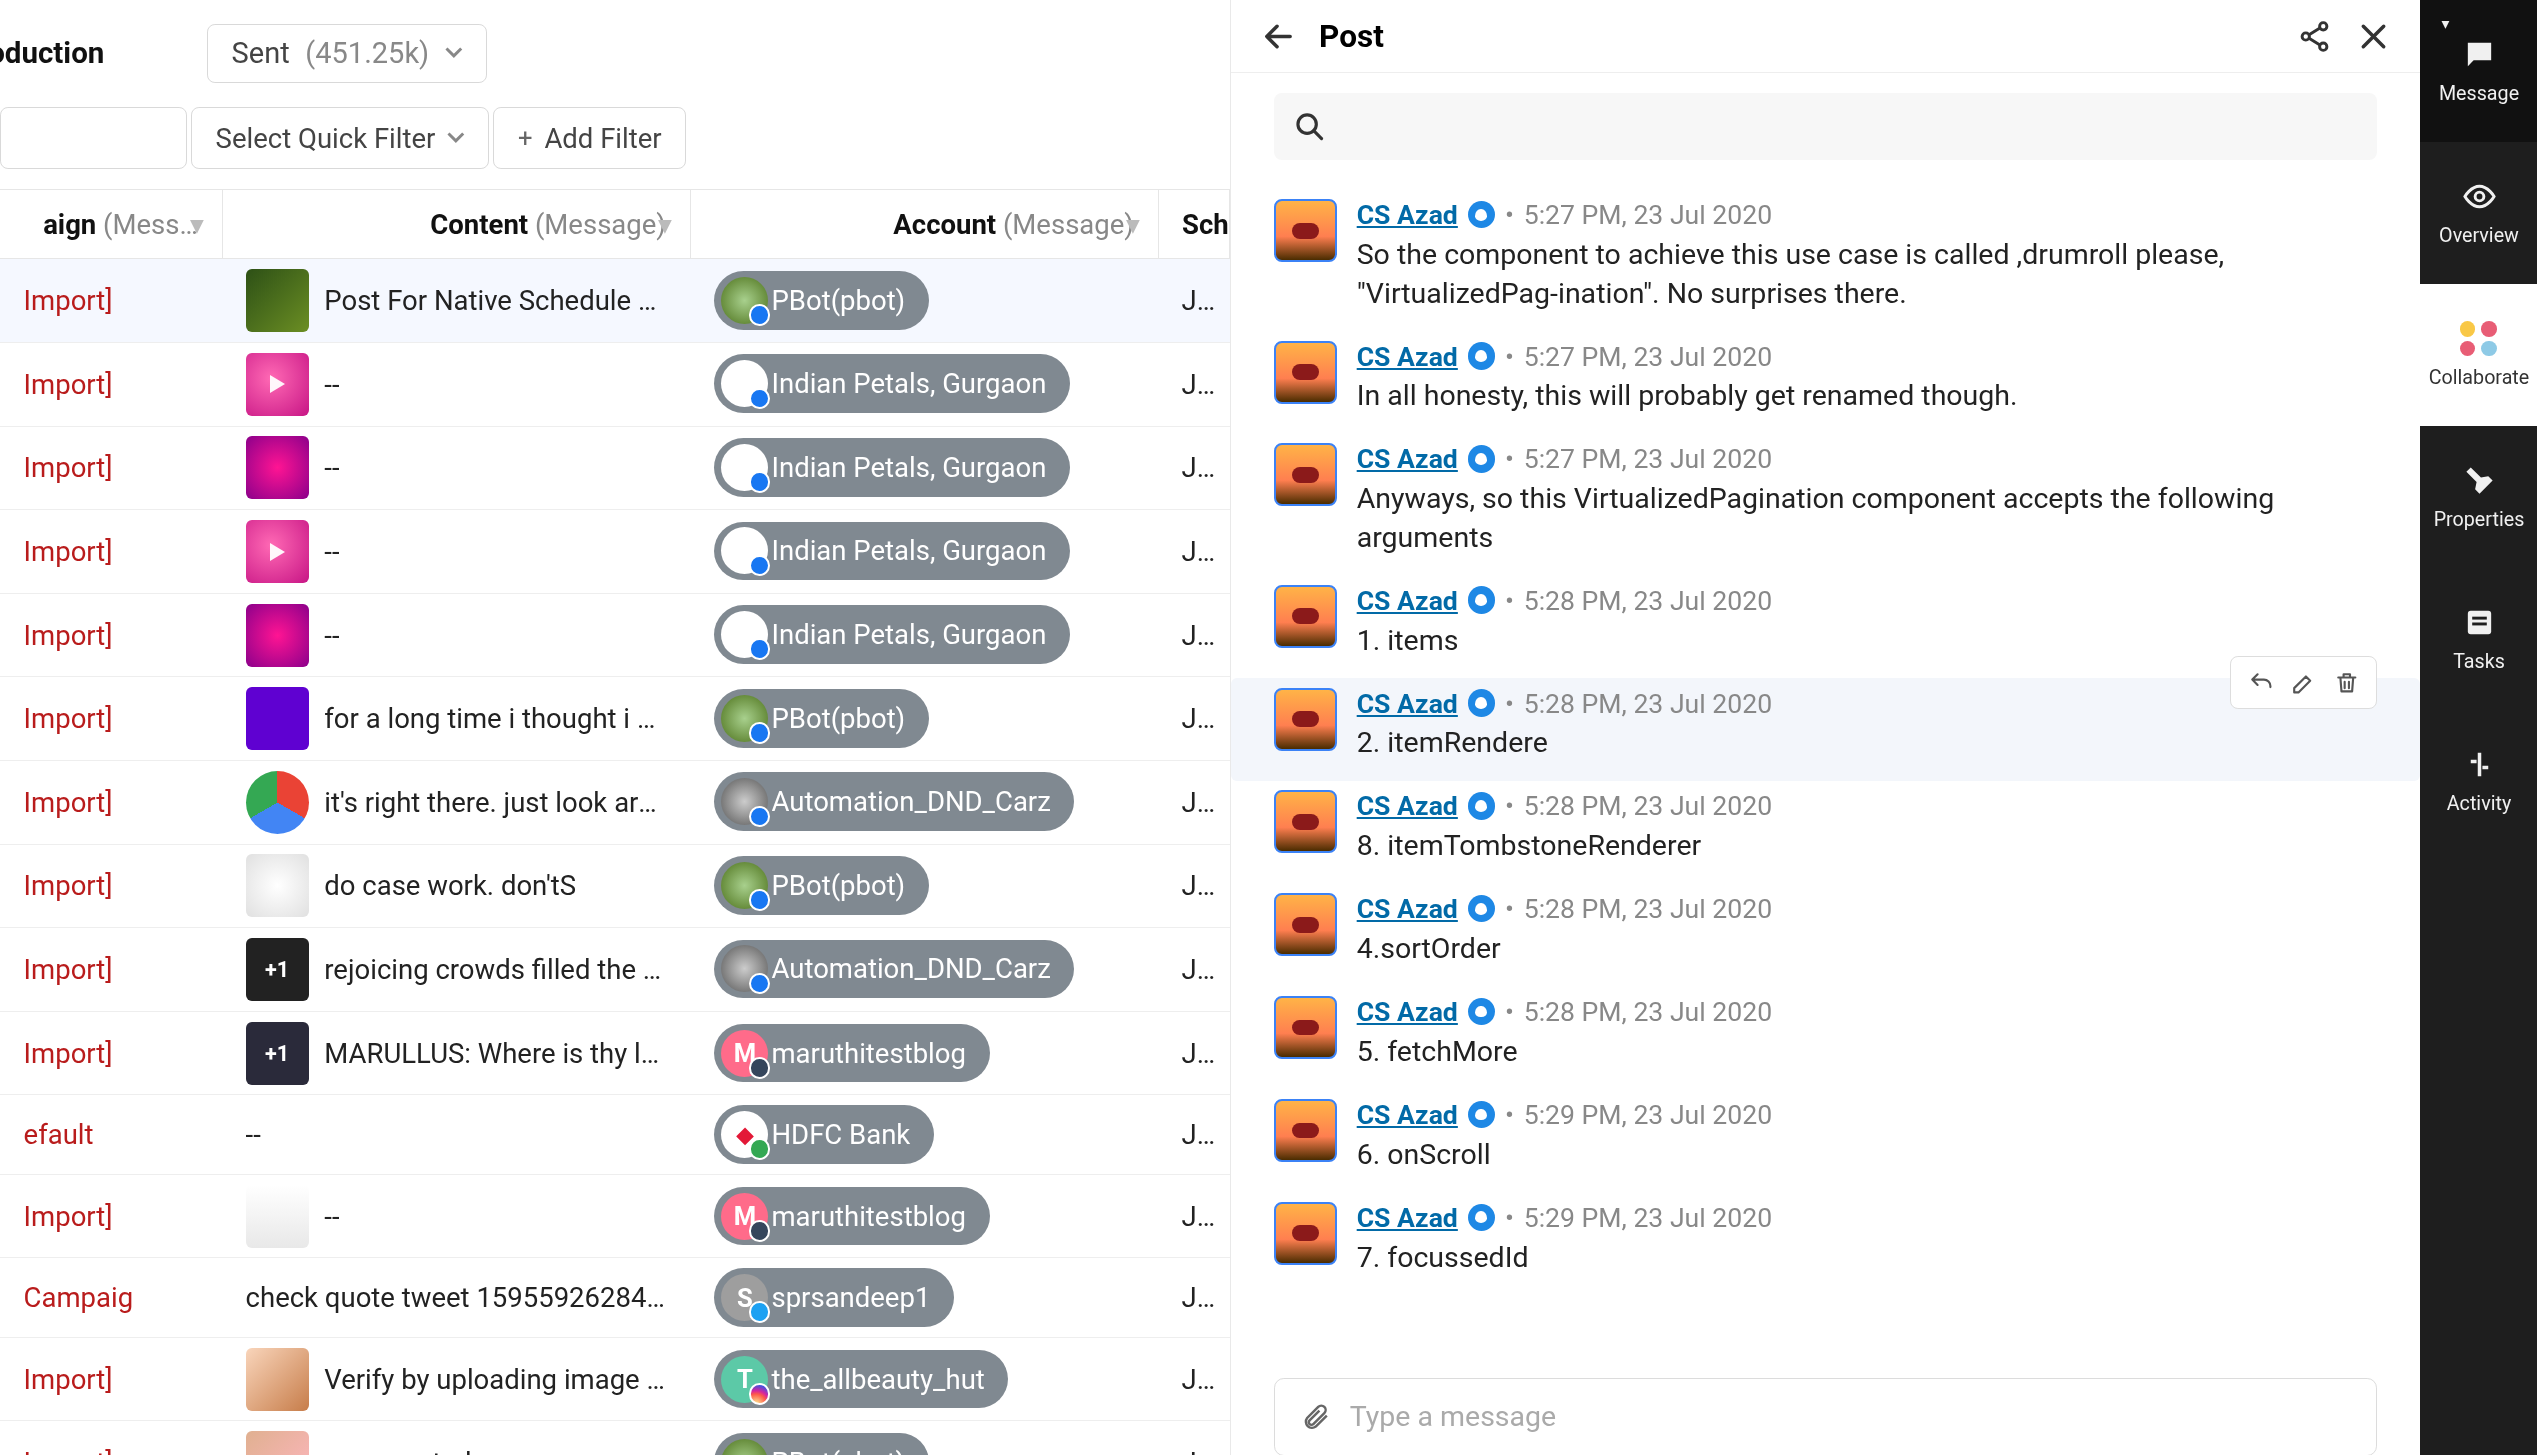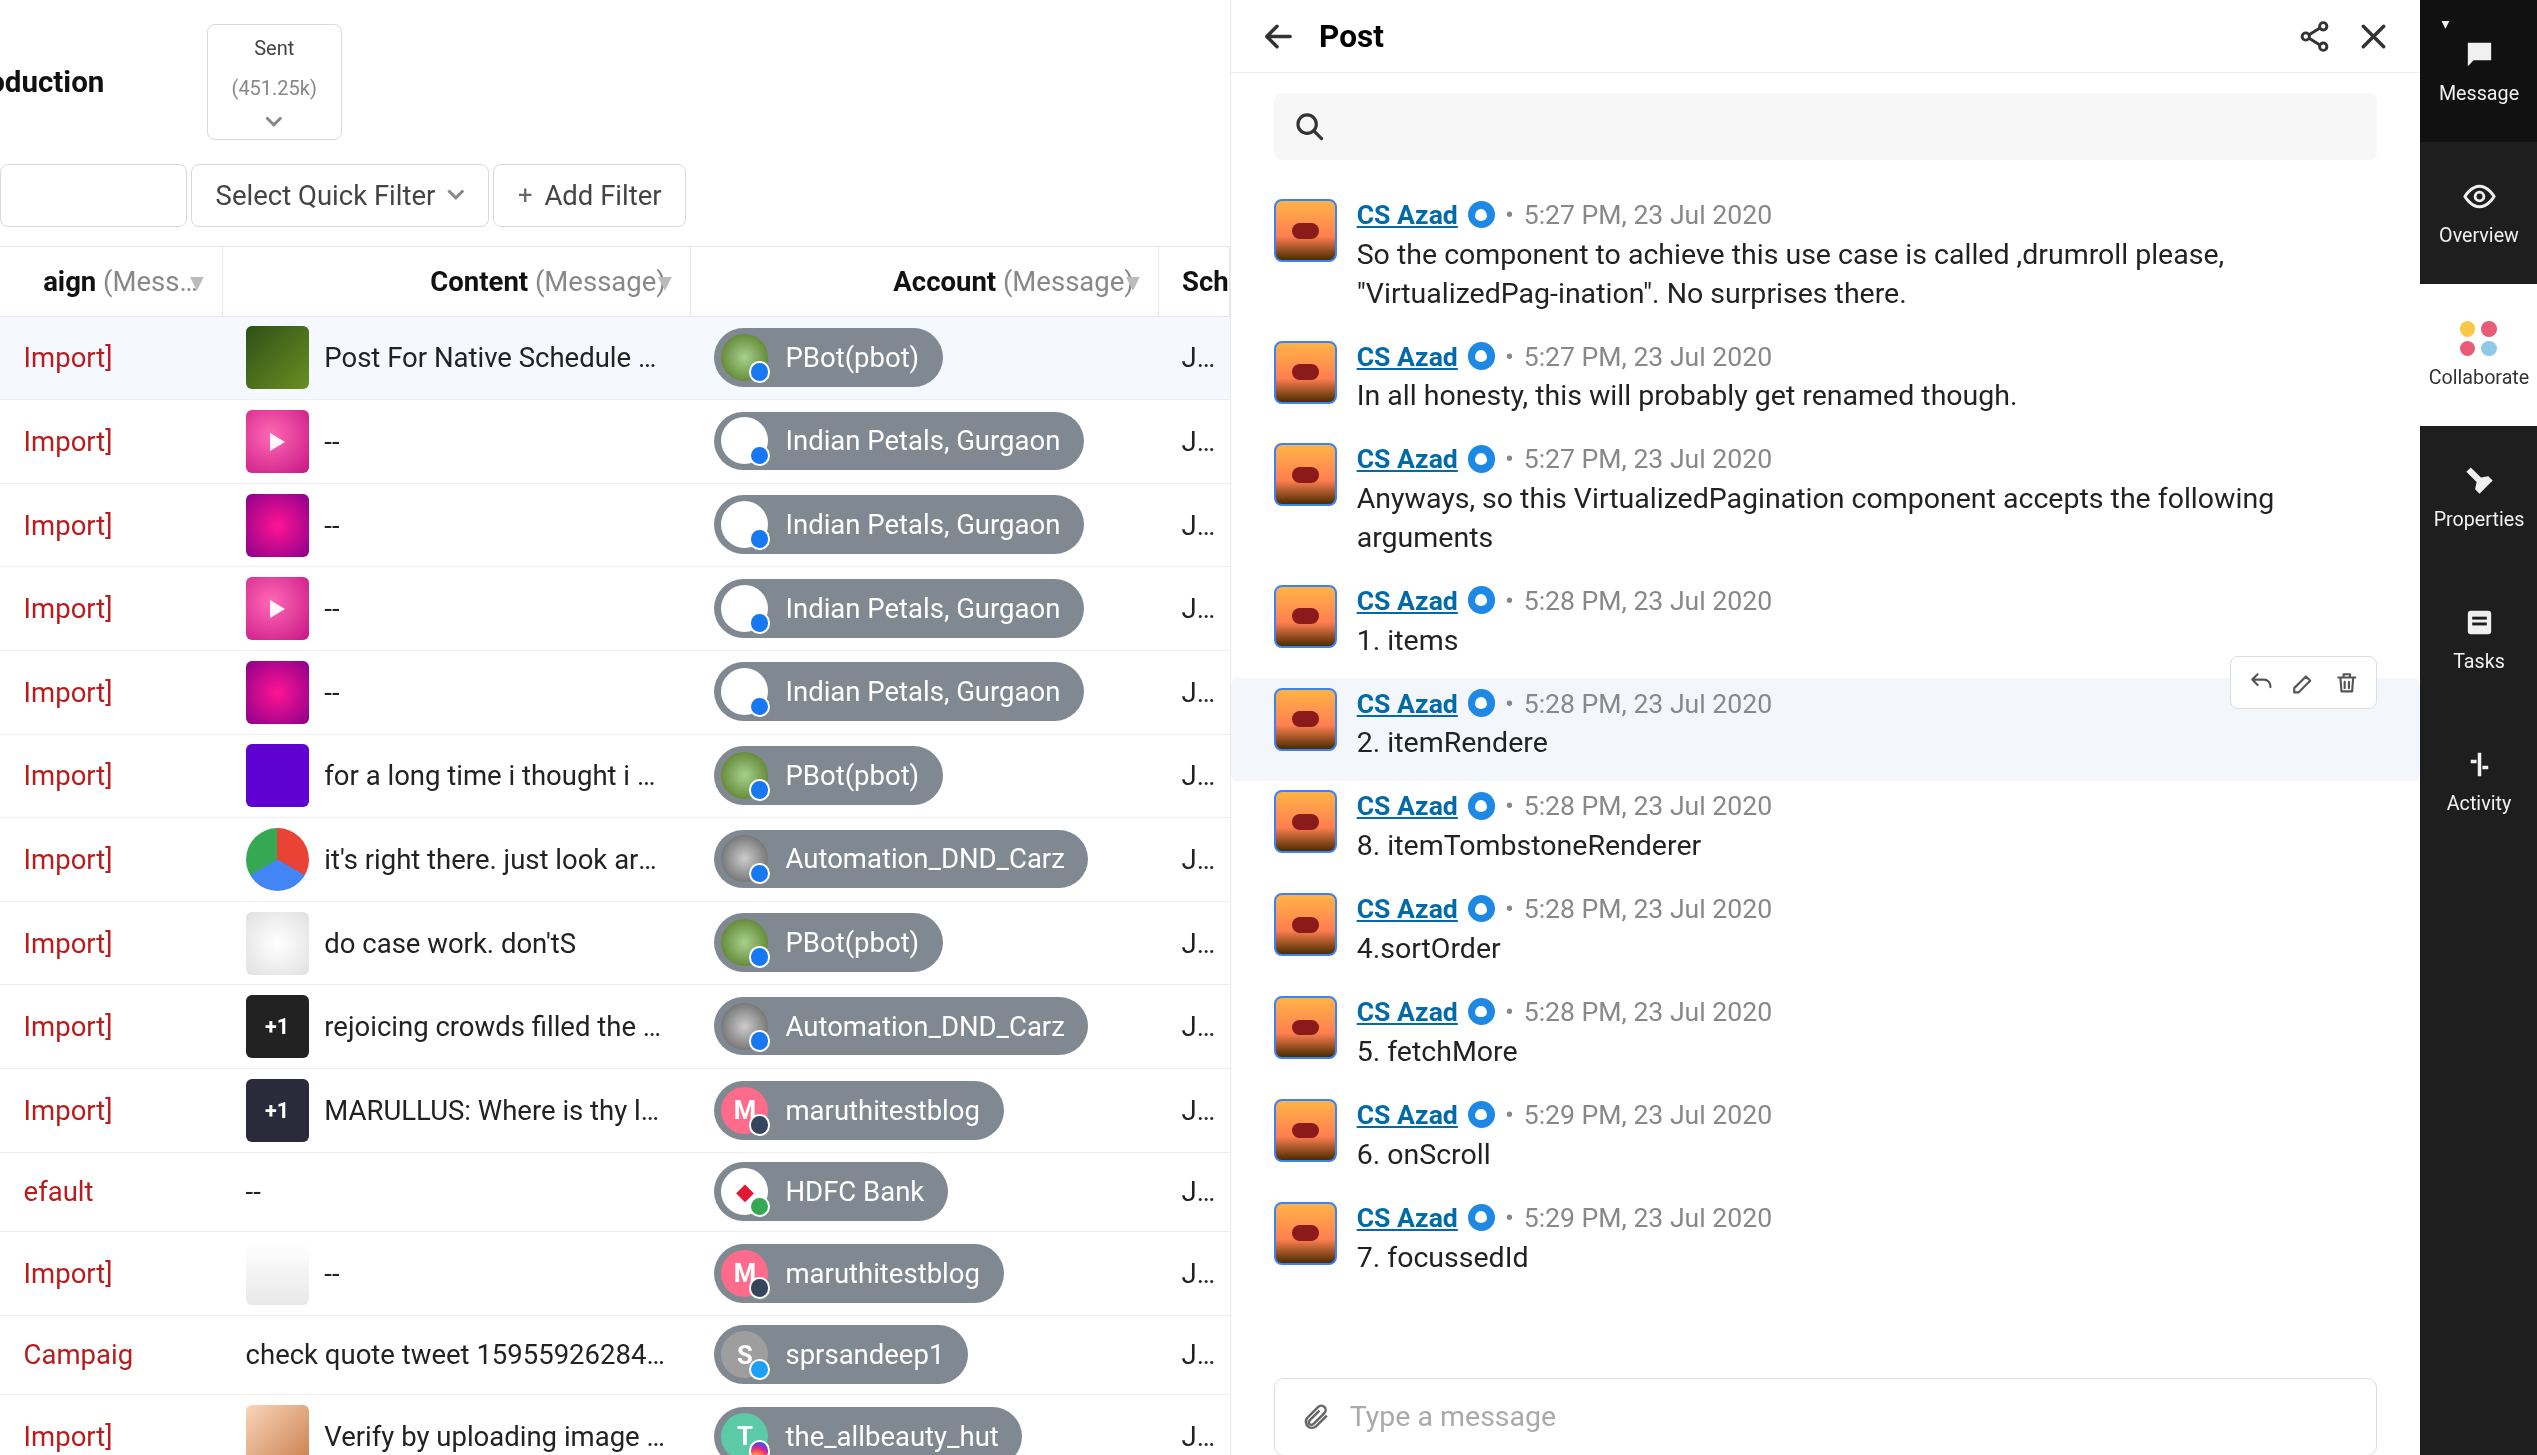--- a/index.html
+++ b/index.html
@@ -1,20 +1,20 @@
 <!DOCTYPE html>
 <html><head>
 <meta charset="utf-8">
 <style>
 * { margin: 0; padding: 0; box-sizing: border-box; font-family: -apple-system, BlinkMacSystemFont, "Segoe UI", Roboto, sans-serif; }
 body { display: flex; width: 2538px; height: 1456px; overflow: hidden; background: #fff; }
 .main-area { flex: 1; display: flex; flex-direction: column; overflow: hidden; }
 .top-bar { display: flex; align-items: center; padding: 23.6px 0 23.6px 0; gap: 23.6px; }
 .title-fragment { font-size: 29.5px; font-weight: 700; color: #111; margin-left: -11.8px; }
-.sent-dd { display: flex; align-items: center; gap: 15.7px; border: 1px solid #d9d9d9; border-radius: 7.9px; padding: 11.8px 23.6px; font-size: 20px; color: #444; cursor: pointer; margin-left: 79px; flex-direction: column; }
+.sent-dd { display: flex; align-items: center; gap: 15.7px; border: 1px solid #d9d9d9; border-radius: 7.9px; padding: 11.8px 23.6px; font-size: 29px; color: #444; cursor: pointer; margin-left: 79px; }
 .filter-bar { display: flex; gap: 4px; padding: 0 0 19.7px 0; }
 .filter-chip { border: 1px solid #d9d9d9; border-radius: 7.9px; padding: 13.8px 23.6px; font-size: 27.5px; color: #444; cursor: pointer; display: flex; align-items: center; gap: 11.8px; }
 .filter-chip.unnamed { width: 187px; }
 .table-wrap { flex: 1; overflow: hidden; }
 table { border-collapse: collapse; width: 100%; table-layout: fixed; }
 th { text-align: right; padding: 17.7px 23.6px; border: 1px solid #e6e6e6; border-left: none; font-size: 27.5px; font-weight: 400; color: #555; position: relative; }
 th .th-label { font-weight: 700; color: #111; }
 th .th-sub { color: #888; }
 th .th-caret { position: absolute; right: 17.7px; top: 50%; transform: translateY(-50%); color: #bbb; }
 td { padding: 9.8px 23.6px; border-bottom: 1px solid #eee; font-size: 27.5px; color: #222; white-space: nowrap; overflow: hidden; text-overflow: ellipsis; vertical-align: middle; height: 79px; }
@@ -31,21 +31,21 @@
 .thumb.flower2 { background: radial-gradient(circle at 50% 50%, #ff1493, #8b008b); }
 .thumb.yahoo { background: #5f01d1; }
 .thumb.gchrome { background: conic-gradient(#ea4335 0 120deg, #4285f4 120deg 240deg, #34a853 240deg); border-radius: 50%; }
 .thumb.ribbon { background: radial-gradient(circle,#fff,#e0e0e0); display:flex;align-items:center;justify-content:center; }
 .thumb.dark { background: #222; }
 .thumb.darker { background: #2a2a3a; }
 .thumb.cloud { background: linear-gradient(#fff,#e8e8e8); }
 .thumb.person1 { background: linear-gradient(135deg,#f9d5bb,#c77d4a); }
 .thumb.person2 { background: linear-gradient(135deg,#e0b090,#ffb6c1); }
 .content-text { overflow: hidden; text-overflow: ellipsis; }
-.account-pill { display: inline-flex; align-items: center; gap: 17px; background: #808991; color: #fff; border-radius: 983px; padding: 5.9px 23.6px 5.9px 7.9px; font-size: 27.5px; position: relative; }
+.account-pill { display: inline-flex; align-items: center; gap: 3px; background: #808991; color: #fff; border-radius: 983px; padding: 5.9px 23.6px 5.9px 7.9px; font-size: 27.5px; position: relative; }
 .acc-avatar { width: 47px; height: 47px; border-radius: 50%; background: #fff; display:flex; align-items:center; justify-content:center; font-size:21.6px; font-weight:700; position: relative; }
 .acc-avatar.plant { background: radial-gradient(circle,#a8d08d,#4b7019); }
 .acc-avatar.petals { background: #fff; color: #c71585; font-size: 13.8px; }
 .acc-avatar.car { background: radial-gradient(circle,#ccc,#555); }
 .acc-avatar.hdfc { background: #fff; color: #e31837; }
 .acc-avatar.letter { color: #fff; font-size: 25.6px; }
 .acc-avatar.m { background: #ff6b8a; }
 .acc-avatar.s { background: #9e9e9e; }
 .acc-avatar.t { background: #5cc9a7; }
 .platform-badge { position: absolute; bottom: -2px; right: -2px; width: 21.6px; height: 21.6px; border-radius: 50%; border: 2px solid #fff; }

